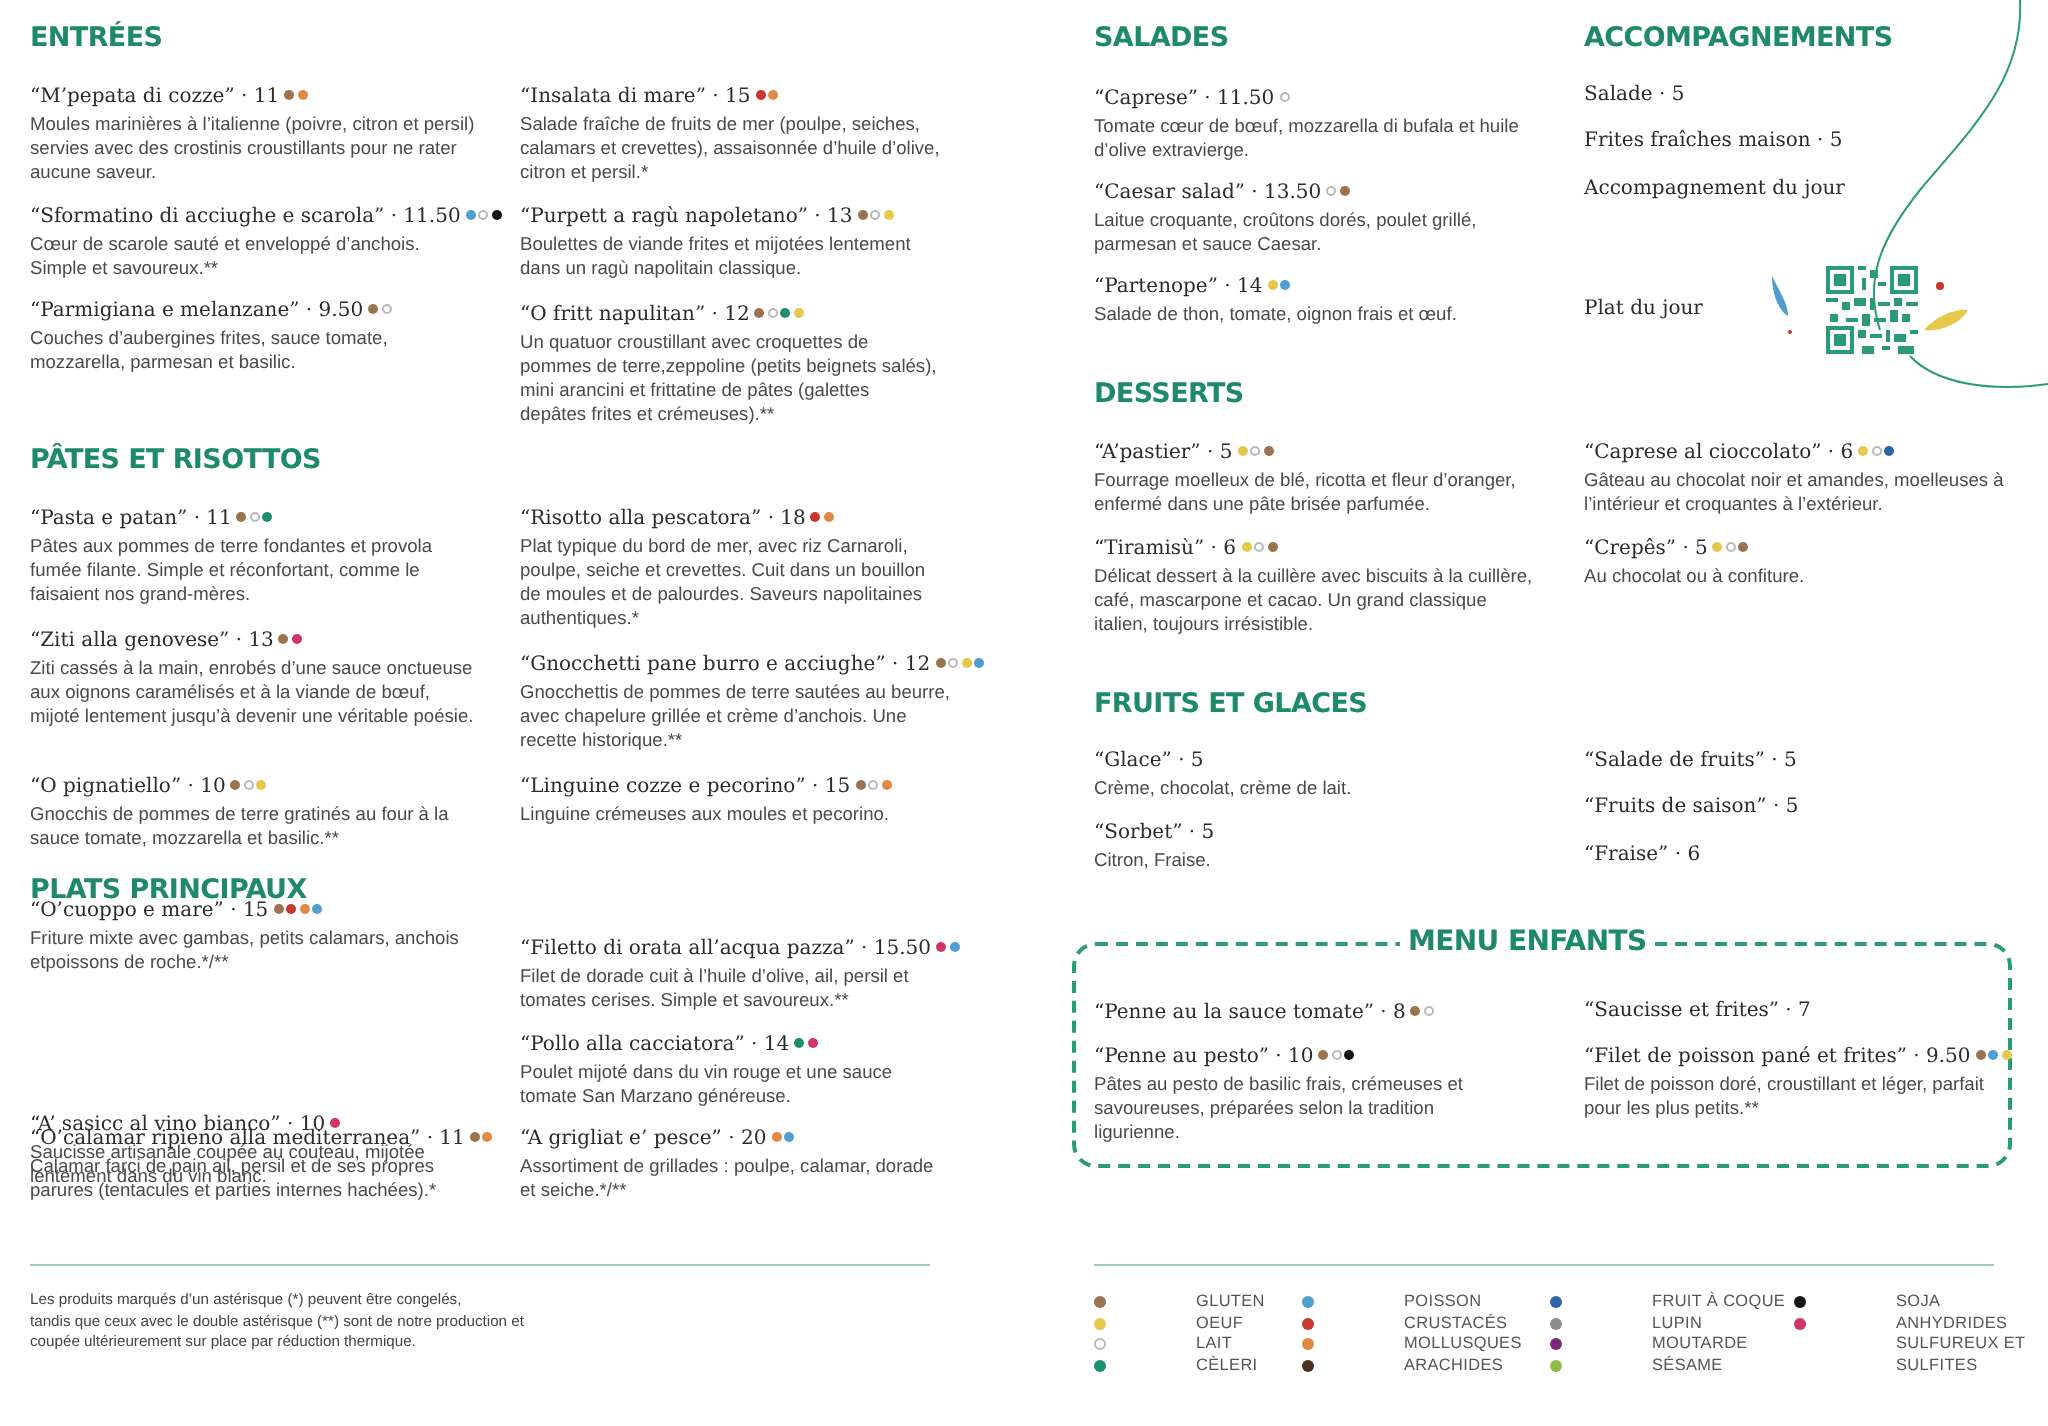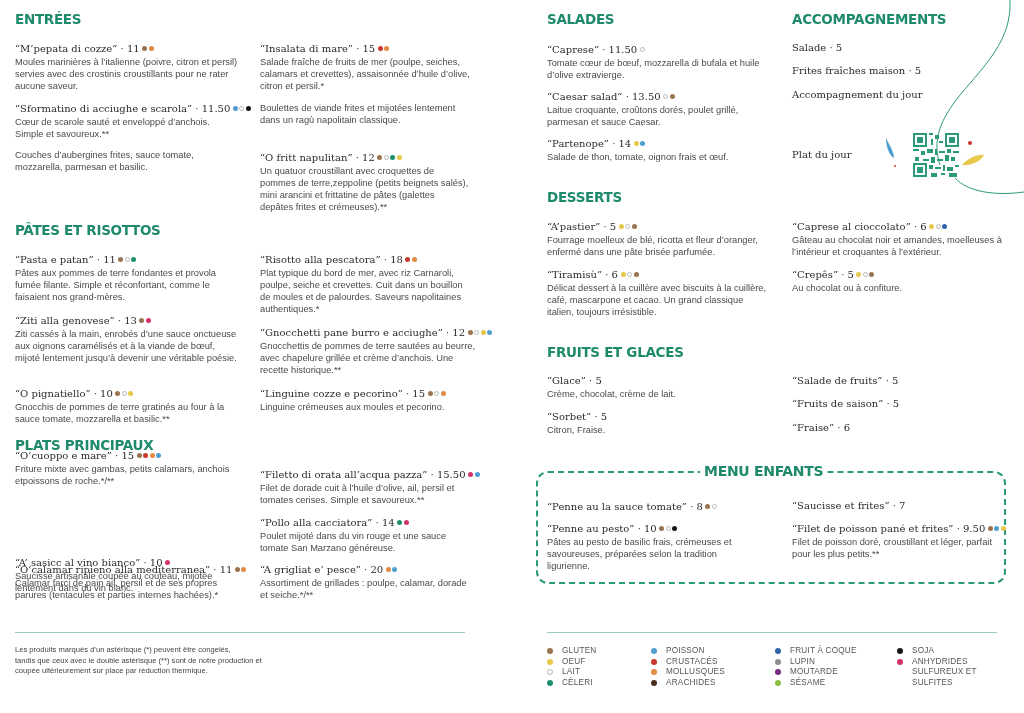--- a/index.html
+++ b/index.html
@@ -60,21 +60,21 @@
     position: absolute; left: 536px; top: 471px; width: 470px; height: 113px;
     border: 2px dashed #2a9a78; border-radius: 12px;
   }
   .enfants-title {
     position: absolute; left: 700px; top: 463px; padding: 0 4px; background: #fff;
     font-family: "DejaVu Sans", "Liberation Sans", sans-serif;
     font-weight: bold; font-size: 14px; color: #1f8a6b; letter-spacing: -0.3px;
   }
 
   .legend { position: absolute; top: 646px; font-size: 8.2px; color: #555; line-height: 10.5px; }
-  .legend-row { display: flex; align-items: flex-start; white-space: nowrap; }
+  .legend-row { display: flex; align-items: flex-start; white-space: nowrap; gap: 36px; }
   .legend-row .dot { width: 6px; height: 6px; margin: 2px 9px 0 0; flex: none; }
   .legend-row span.lbl { text-transform: uppercase; letter-spacing: 0.2px; }
 
   .deco { position: absolute; left: 850px; top: 0; width: 174px; height: 200px; }
   .qr { position: absolute; left: 913px; top: 133px; width: 46px; height: 44px; }
 </style>
 </head>
 <body>
 
 <div class="page left"></div>
@@ -82,27 +82,29 @@
 <div class="section-title" style="left:15px;top:11px;">ENTRÉES</div>
 <div class="item" style="left:15px;top:41px;width:225px;">
     <div class="item-name">“M’pepata di cozze” · 11<span class="dots"><span class="dot" style="background: rgb(154, 116, 80);"></span><span class="dot" style="background: rgb(224, 138, 69);"></span></span></div>
     <div class="item-desc">Moules marinières à l’italienne (poivre, citron et persil) servies avec des crostinis croustillants pour ne rater aucune saveur.</div>
   </div>
 <div class="item" style="left:15px;top:101px;width:225px;">
     <div class="item-name">“Sformatino di acciughe e scarola” · 11.50<span class="dots"><span class="dot" style="background: rgb(79, 158, 208);"></span><span class="dot hollow"></span><span class="dot" style="background: rgb(21, 21, 21);"></span></span></div>
     <div class="item-desc">Cœur de scarole sauté et enveloppé d’anchois. Simple et savoureux.**</div>
   </div>
 <div class="item" style="left:15px;top:148px;width:225px;">
+    <div class="item-name">“Parmigiana e melanzane” · 9.50<span class="dots"><span class="dot" style="background: rgb(154, 116, 80);"></span><span class="dot hollow"></span></span></div>
     <div class="item-desc">Couches d’aubergines frites, sauce tomate, mozzarella, parmesan et basilic.</div>
   </div>
 <div class="item" style="left:260px;top:41px;width:210px;">
     <div class="item-name">“Insalata di mare” · 15<span class="dots"><span class="dot" style="background: rgb(200, 56, 46);"></span><span class="dot" style="background: rgb(224, 138, 69);"></span></span></div>
     <div class="item-desc">Salade fraîche de fruits de mer (poulpe, seiches, calamars et crevettes), assaisonnée d’huile d’olive, citron et persil.*</div>
   </div>
 <div class="item" style="left:260px;top:101px;width:210px;">
+    <div class="item-name">“Purpett a ragù napoletano” · 13<span class="dots"><span class="dot" style="background: rgb(154, 116, 80);"></span><span class="dot hollow"></span><span class="dot" style="background: rgb(230, 200, 74);"></span></span></div>
     <div class="item-desc">Boulettes de viande frites et mijotées lentement dans un ragù napolitain classique.</div>
   </div>
 <div class="item" style="left:260px;top:150px;width:210px;">
     <div class="item-name">“O fritt napulitan” · 12<span class="dots"><span class="dot" style="background: rgb(154, 116, 80);"></span><span class="dot hollow"></span><span class="dot" style="background: rgb(30, 143, 110);"></span><span class="dot" style="background: rgb(230, 200, 74);"></span></span></div>
     <div class="item-desc">Un quatuor croustillant avec croquettes de pommes de terre,zeppoline (petits beignets salés), mini arancini et frittatine de pâtes (galettes depâtes frites et crémeuses).**</div>
   </div>
 
 <div class="section-title" style="left:15px;top:222px;">PÂTES ET RISOTTOS</div>
 <div class="item" style="left:15px;top:252px;width:225px;">
     <div class="item-name">“Pasta e patan” · 11<span class="dots"><span class="dot" style="background: rgb(154, 116, 80);"></span><span class="dot hollow"></span><span class="dot" style="background: rgb(30, 143, 110);"></span></span></div>

